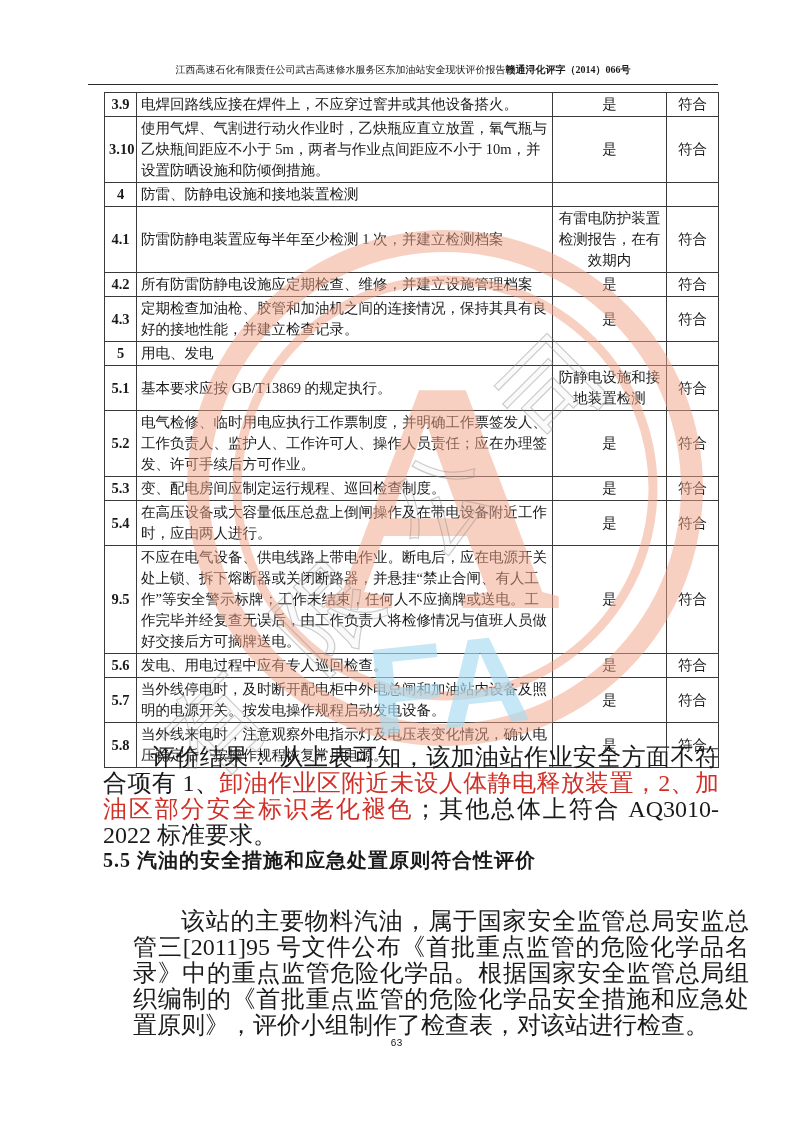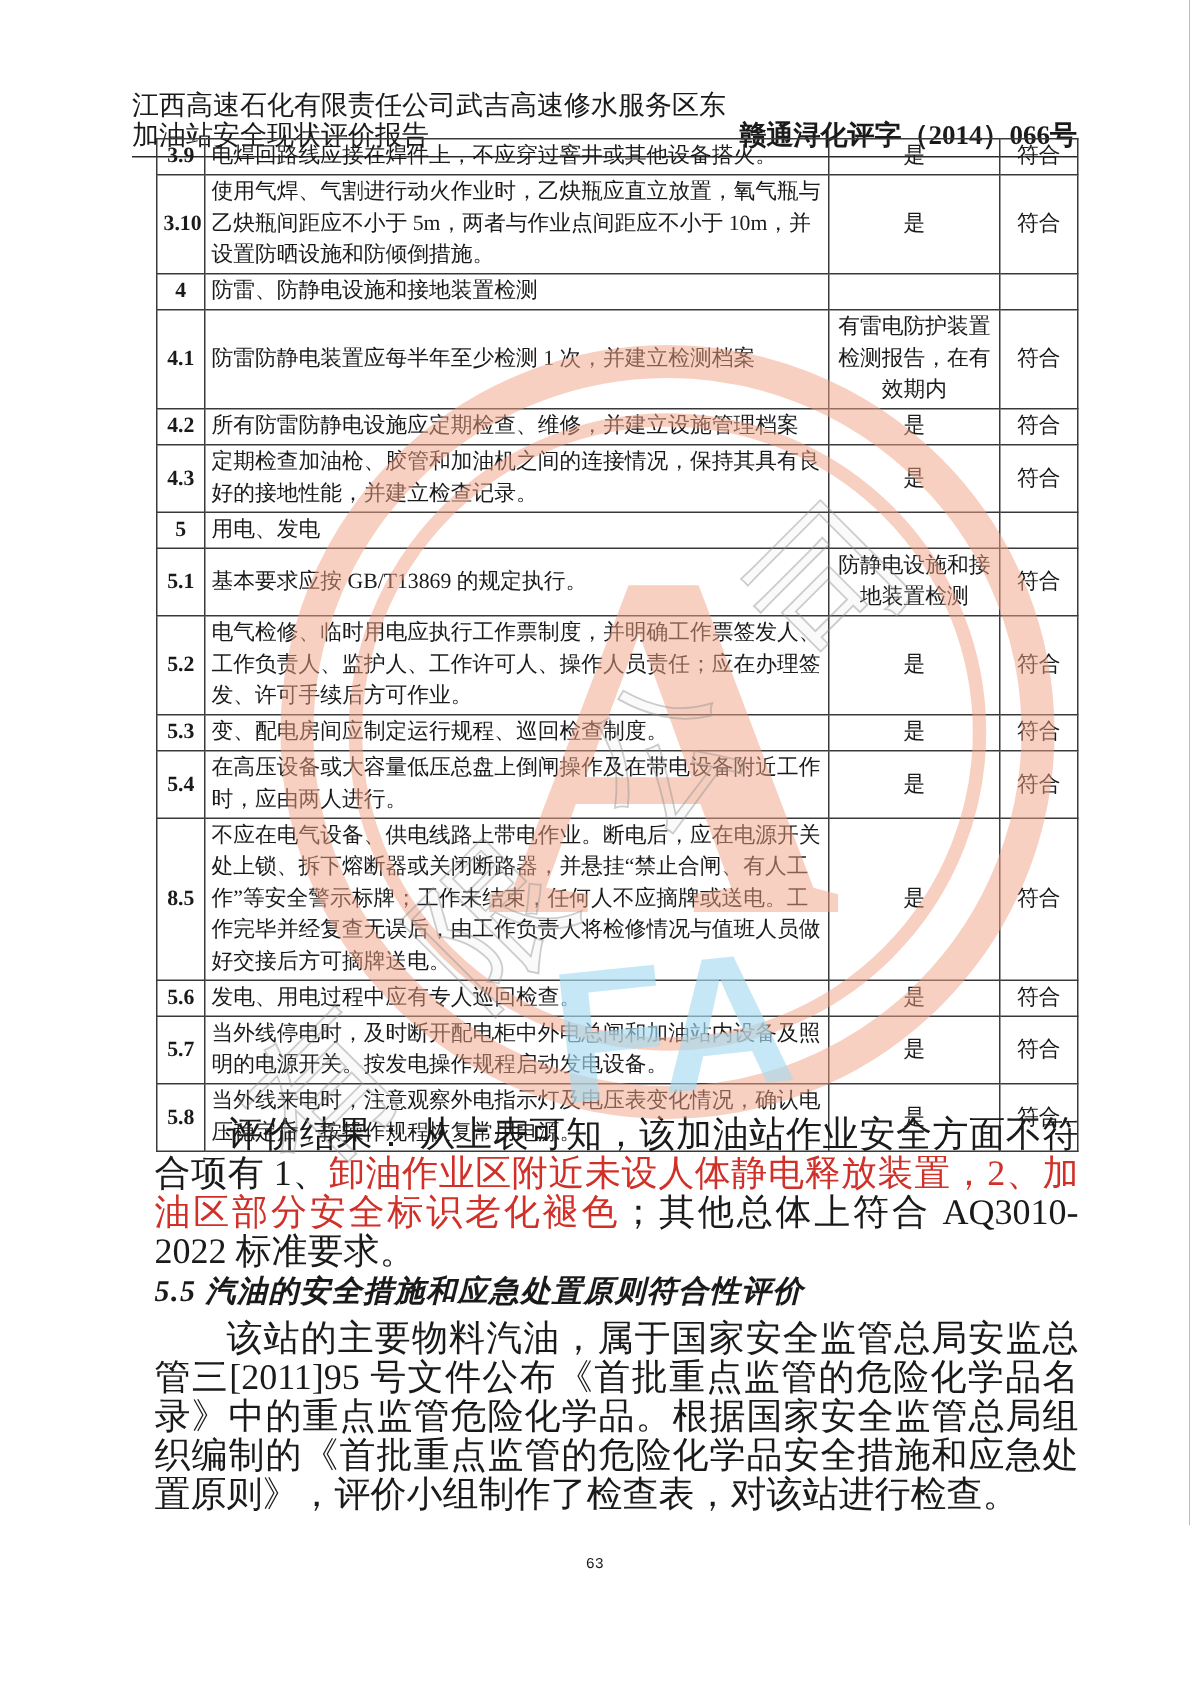--- a/index.html
+++ b/index.html
@@ -11,22 +11,22 @@
     background: #ffffff;
     overflow: hidden;
     font-family: "Liberation Serif", "DejaVu Serif", serif;
     color: #1a1a1a;
   }
   .content { position: relative; z-index: 1; }
 
   
   .doc-header {
     position: absolute; top: 60px; left: 88px; width: 630px;
-    display: flex; justify-content: space-between; align-items: flex-end;
-    font-size: 18px; line-height: 20px;
+    display: flex; justify-content: center; align-items: flex-end;
+    font-size: 10px; line-height: 20px;
     border-bottom: 1.5px solid #2a2a2a; padding-bottom: 4px;
   }
   .doc-header .right { font-weight: bold; white-space: nowrap; }
 
   
   table.checklist {
     position: absolute; top: 92px; left: 104px;
     width: 614px; border-collapse: collapse; table-layout: fixed;
   }
   table.checklist td {
@@ -43,23 +43,23 @@
   .para {
     position: absolute; left: 103px; width: 616px;
     font-size: 24px; line-height: 26px;
     text-align: justify; text-indent: 2em;
   }
   .para-result { top: 744px; }
   .red-seg { color: var(--red-text, #d03028); }
 
   .sec-heading {
     position: absolute; top: 847px; left: 103px; width: 616px;
-    font-size: 20px; font-weight: bold; letter-spacing: 1px; font-style: italic;
-  }
-  .para-body2 { top: 880px; }
+    font-size: 20px; font-weight: bold; letter-spacing: 1px;
+  }
+  .para-body2 { top: 908px; margin-left: 30px; }
 
   
   .page-num {
     position: absolute; top: 1038px; left: 0; width: 793px;
     text-align: center; font-size: 10px; font-family: Liberation Mono, monospace;
   }
 
   
   .watermark {
     position: absolute; inset: 0; z-index: 2;
@@ -168,21 +168,21 @@
       </tr>
 
       <tr>
         <td class="c-no">5.4</td>
         <td class="c-desc">在高压设备或大容量低压总盘上倒闸操作及在带电设备附近工作时，应由两人进行。</td>
         <td class="c-status">是</td>
         <td class="c-result">符合</td>
       </tr>
 
       <tr>
-        <td class="c-no">8.5</td>
+        <td class="c-no">9.5</td>
         <td class="c-desc">不应在电气设备、供电线路上带电作业。断电后，应在电源开关处上锁、拆下熔断器或关闭断路器，并悬挂“禁止合闸、有人工作”等安全警示标牌；工作未结束，任何人不应摘牌或送电。工作完毕并经复查无误后，由工作负责人将检修情况与值班人员做好交接后方可摘牌送电。</td>
         <td class="c-status">是</td>
         <td class="c-result">符合</td>
       </tr>
 
       <tr>
         <td class="c-no">5.6</td>
         <td class="c-desc">发电、用电过程中应有专人巡回检查。</td>
         <td class="c-status">是</td>
         <td class="c-result">符合</td>

